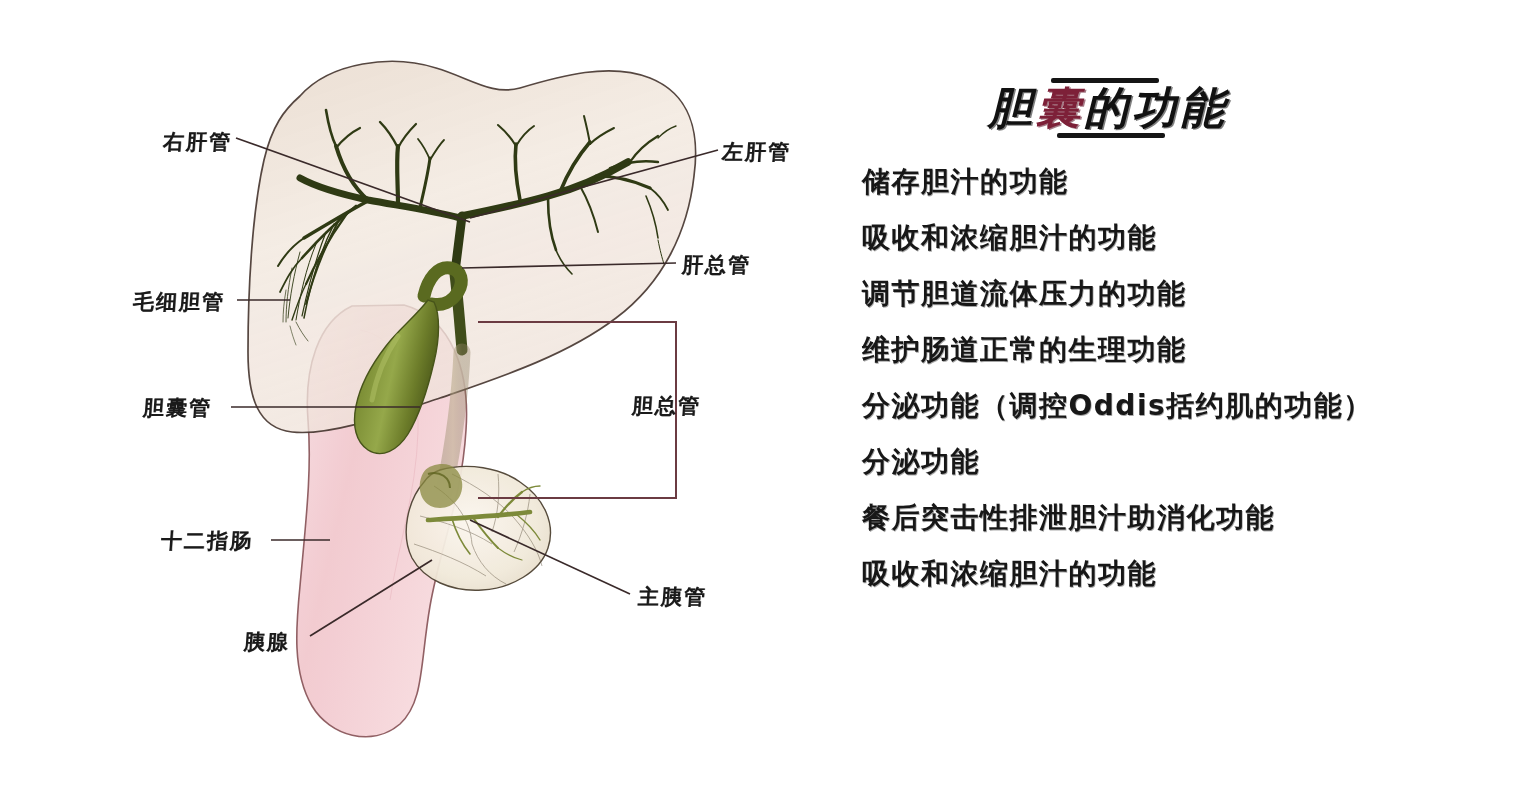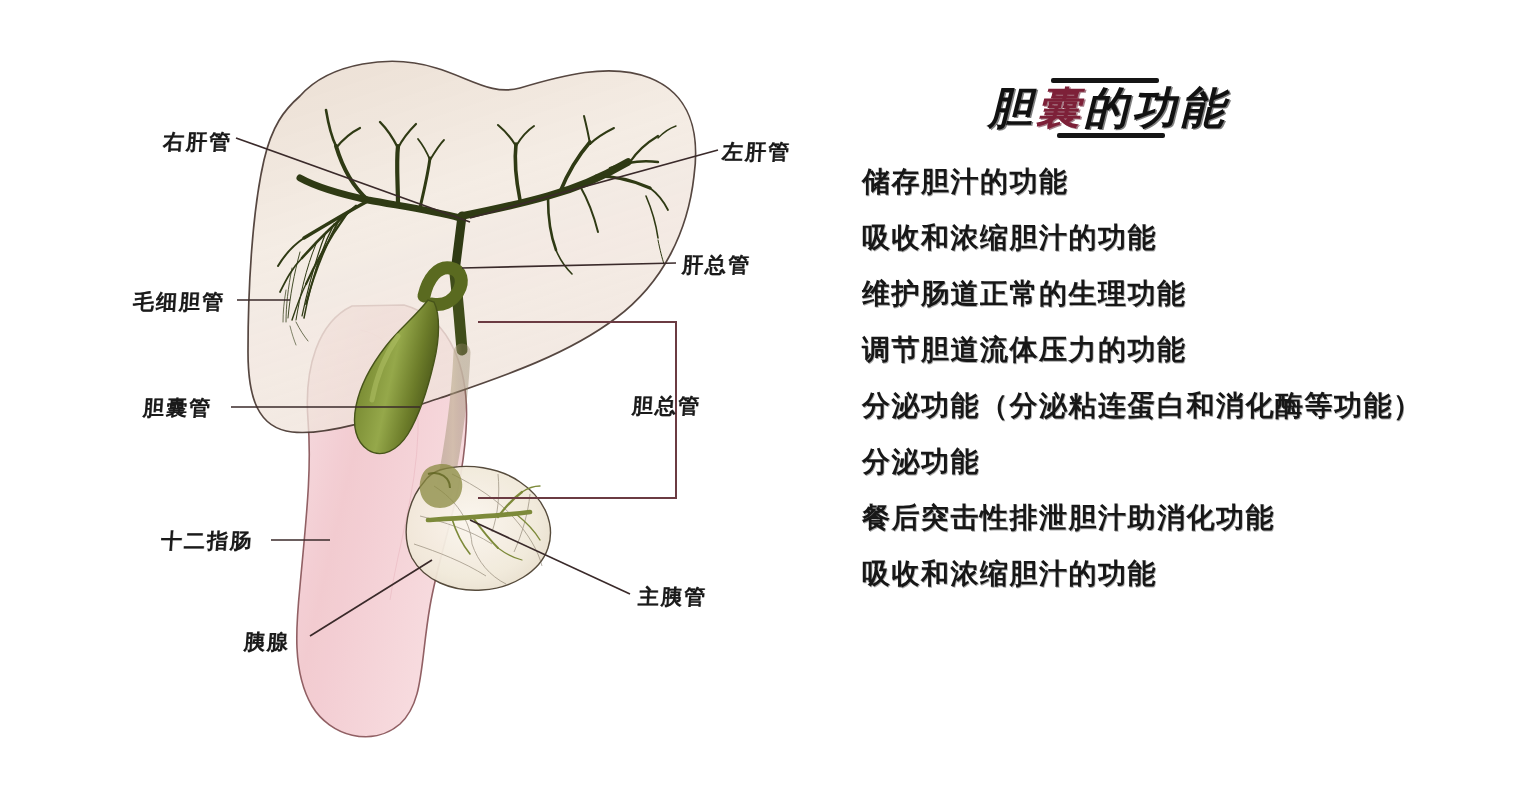--- a/index.html
+++ b/index.html
@@ -343,22 +343,22 @@
 
     <div id="title-row">
       <div class="title-rule left"></div>
       <div id="title-text"><span>胆</span><span class="hl">囊</span><span>的功能</span></div>
       <div class="title-rule right"></div>
     </div>
 
     <ul id="function-list">
       <li>储存胆汁的功能</li>
       <li>吸收和浓缩胆汁的功能</li>
+      <li>调节胆道流体压力的功能</li>
       <li>维护肠道正常的生理功能</li>
-      <li>调节胆道流体压力的功能</li>
-      <li>分泌功能（分泌粘连蛋白和消化酶等功能）</li>
+      <li>分泌功能（调控Oddis括约肌的功能）</li>
       <li>分泌功能</li>
       <li>餐后突击性排泄胆汁助消化功能</li>
       <li>吸收和浓缩胆汁的功能</li>
     </ul>
   </div>
 
 </div>
 
 </body></html>

